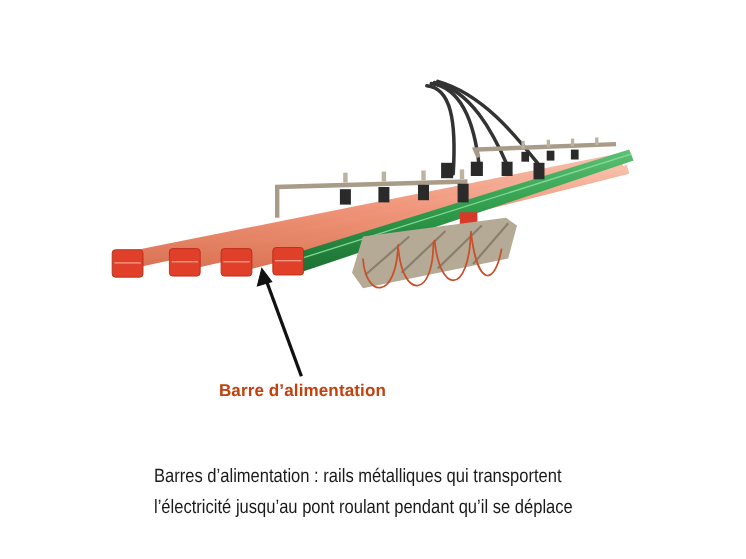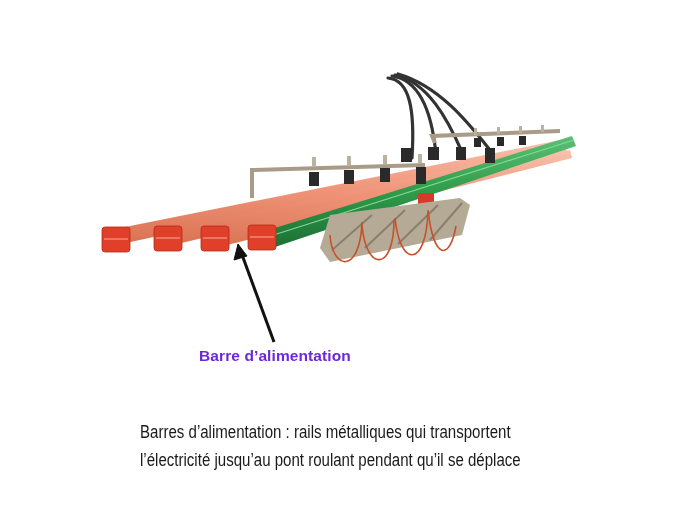--- a/index.html
+++ b/index.html
@@ -1,21 +1,21 @@
 <!DOCTYPE html>
 <html><head>
   <meta charset="utf-8">
   <style>
     html, body { margin: 0; padding: 0; background: #ffffff; }
     body { width: 678px; height: 508px; position: relative; overflow: hidden;
            font-family: "Liberation Sans", sans-serif; }
     .illustration { position: absolute; left: 0; top: 0; width: 678px; height: 508px; }
     .callout-label { position: absolute; left: 199px; top: 347px;
                      font-family: "Liberation Sans", sans-serif; font-weight: bold;
-                     font-size: 15.5px; color: #6d28d9; white-space: nowrap; letter-spacing: 0.1px; }
+                     font-size: 15.5px; color: #c2410c; white-space: nowrap; letter-spacing: 0.1px; }
     .caption { position: absolute; left: 140px; top: 418px; width: 420px;
                font-family: "Liberation Sans", sans-serif; font-size: 17.5px; line-height: 28px;
                color: #1a1a1a; transform: scaleX(0.86); transform-origin: left top; }
     .caption-line { display: block; white-space: nowrap; }
   </style>
 </head>
 <body>
 
 <svg class="illustration" viewBox="0 0 678 508" xmlns="http://www.w3.org/2000/svg">
   <defs>

